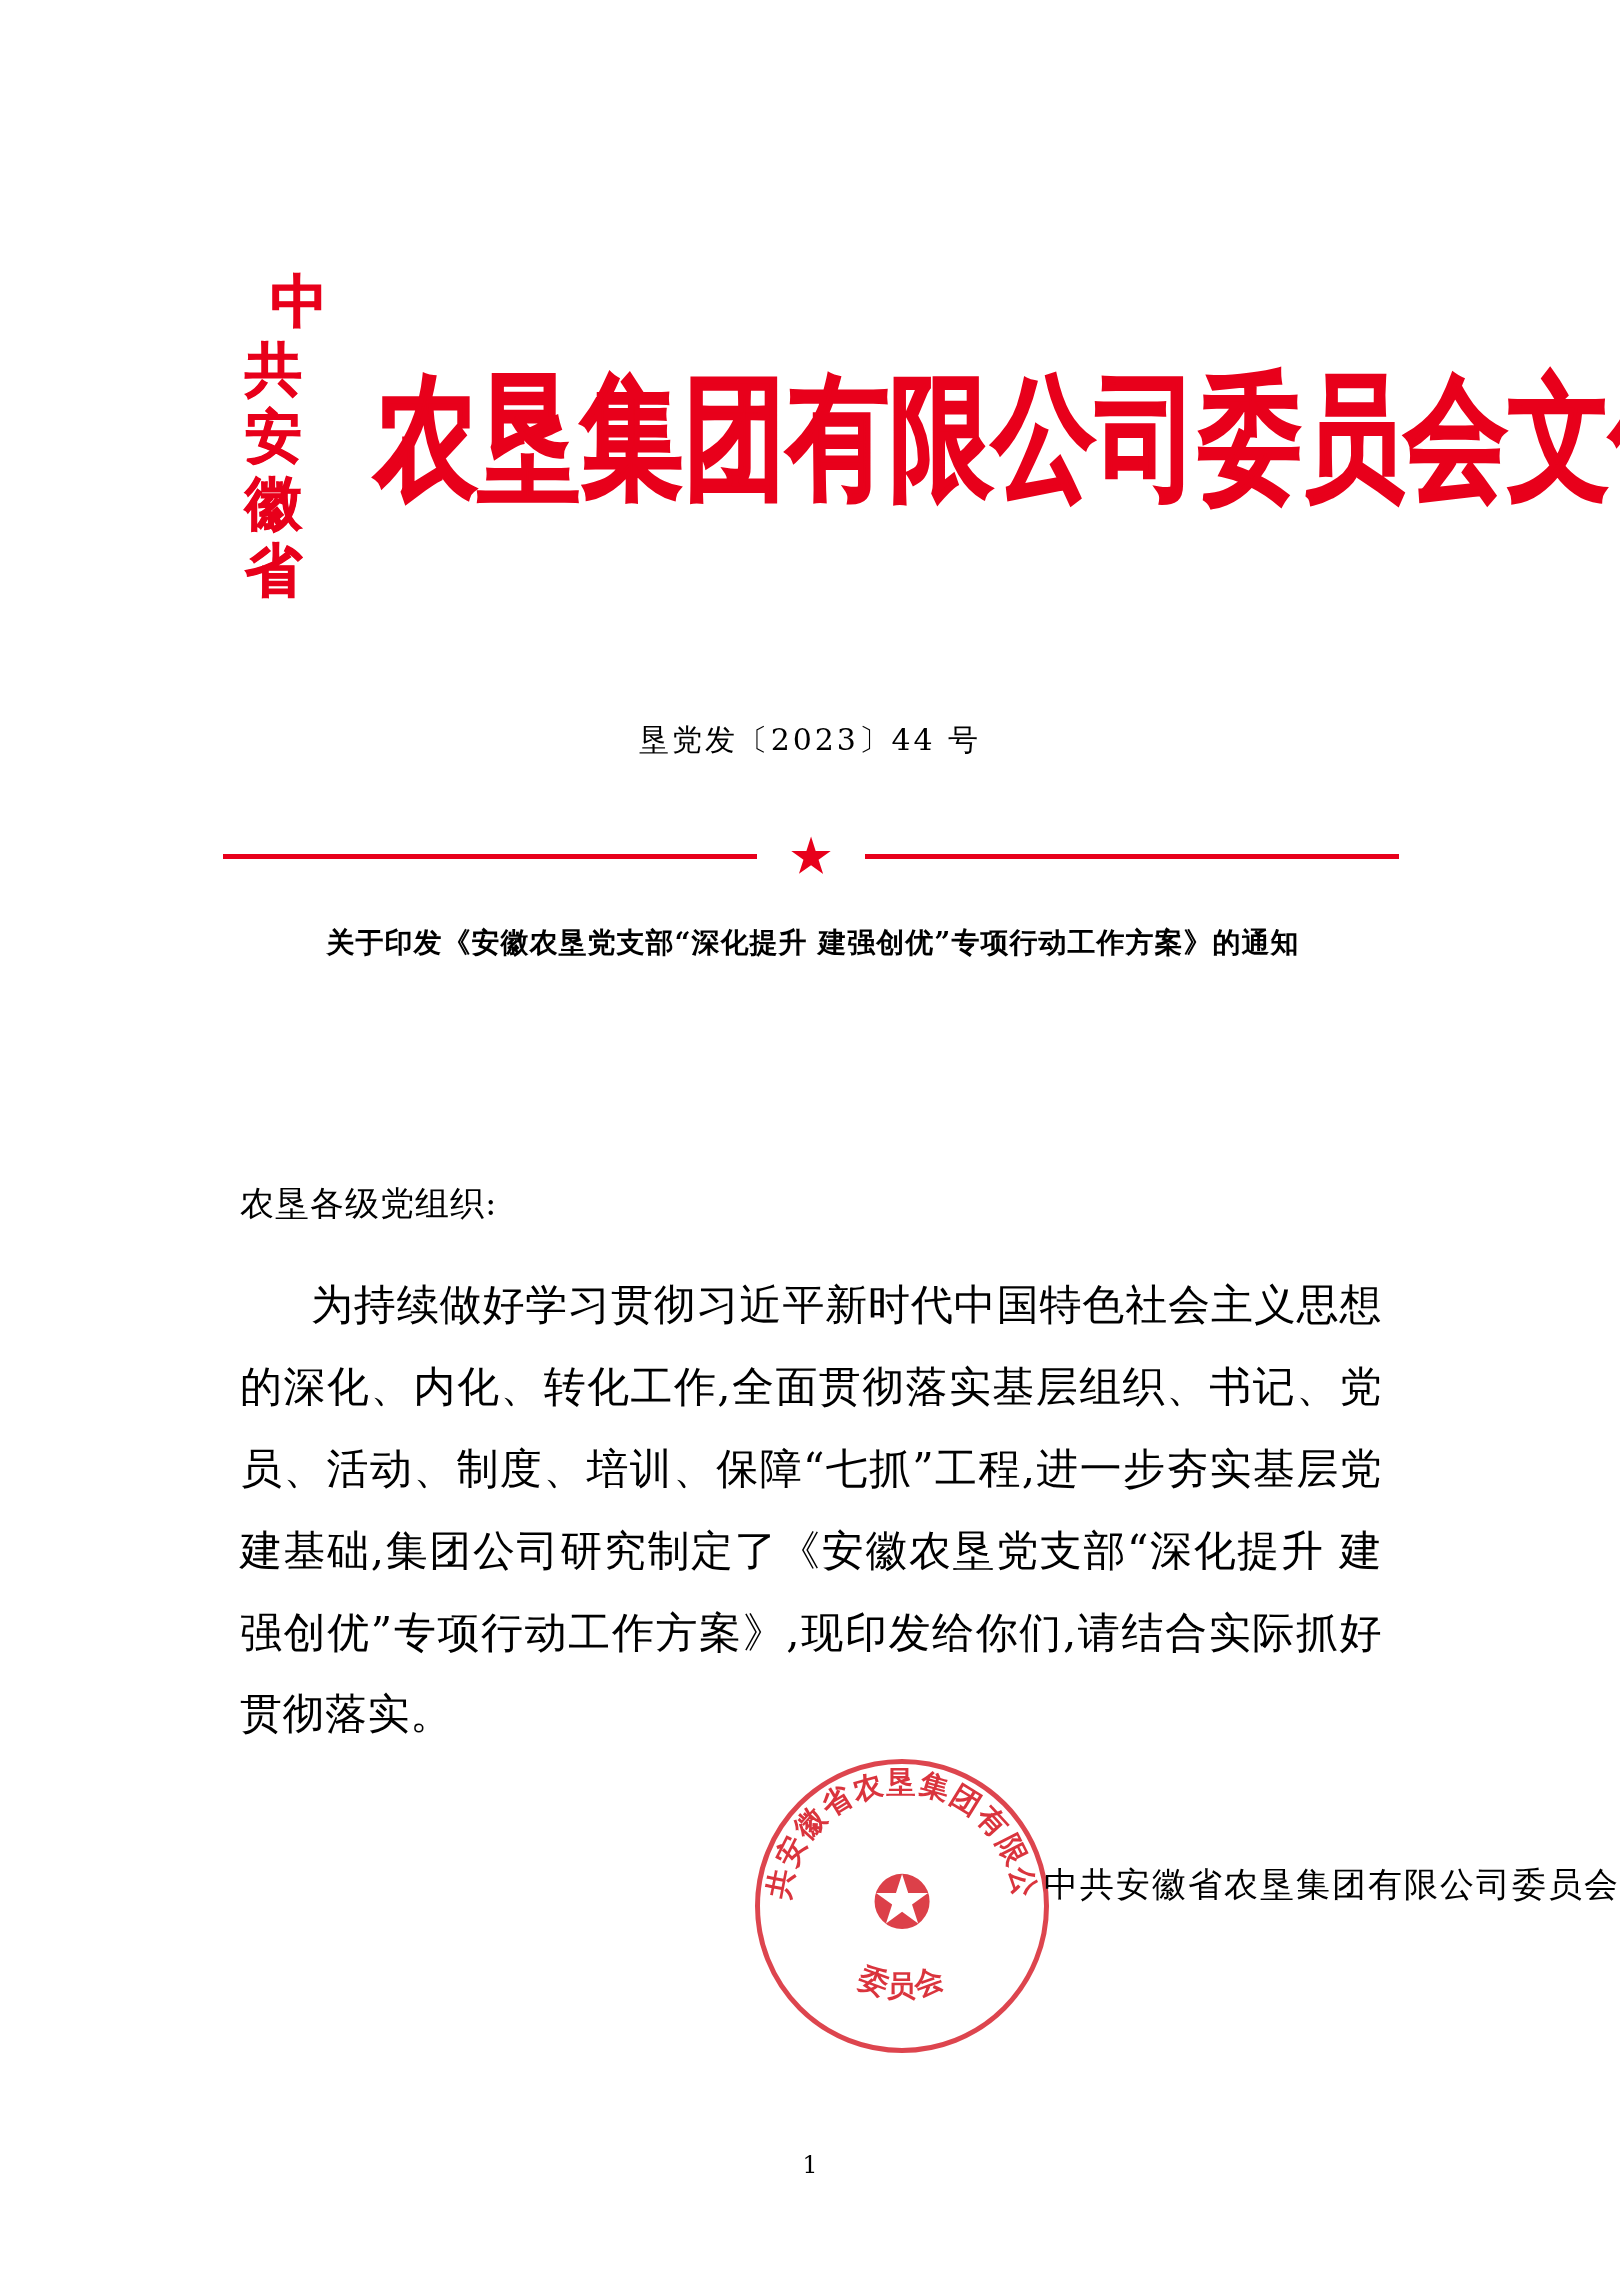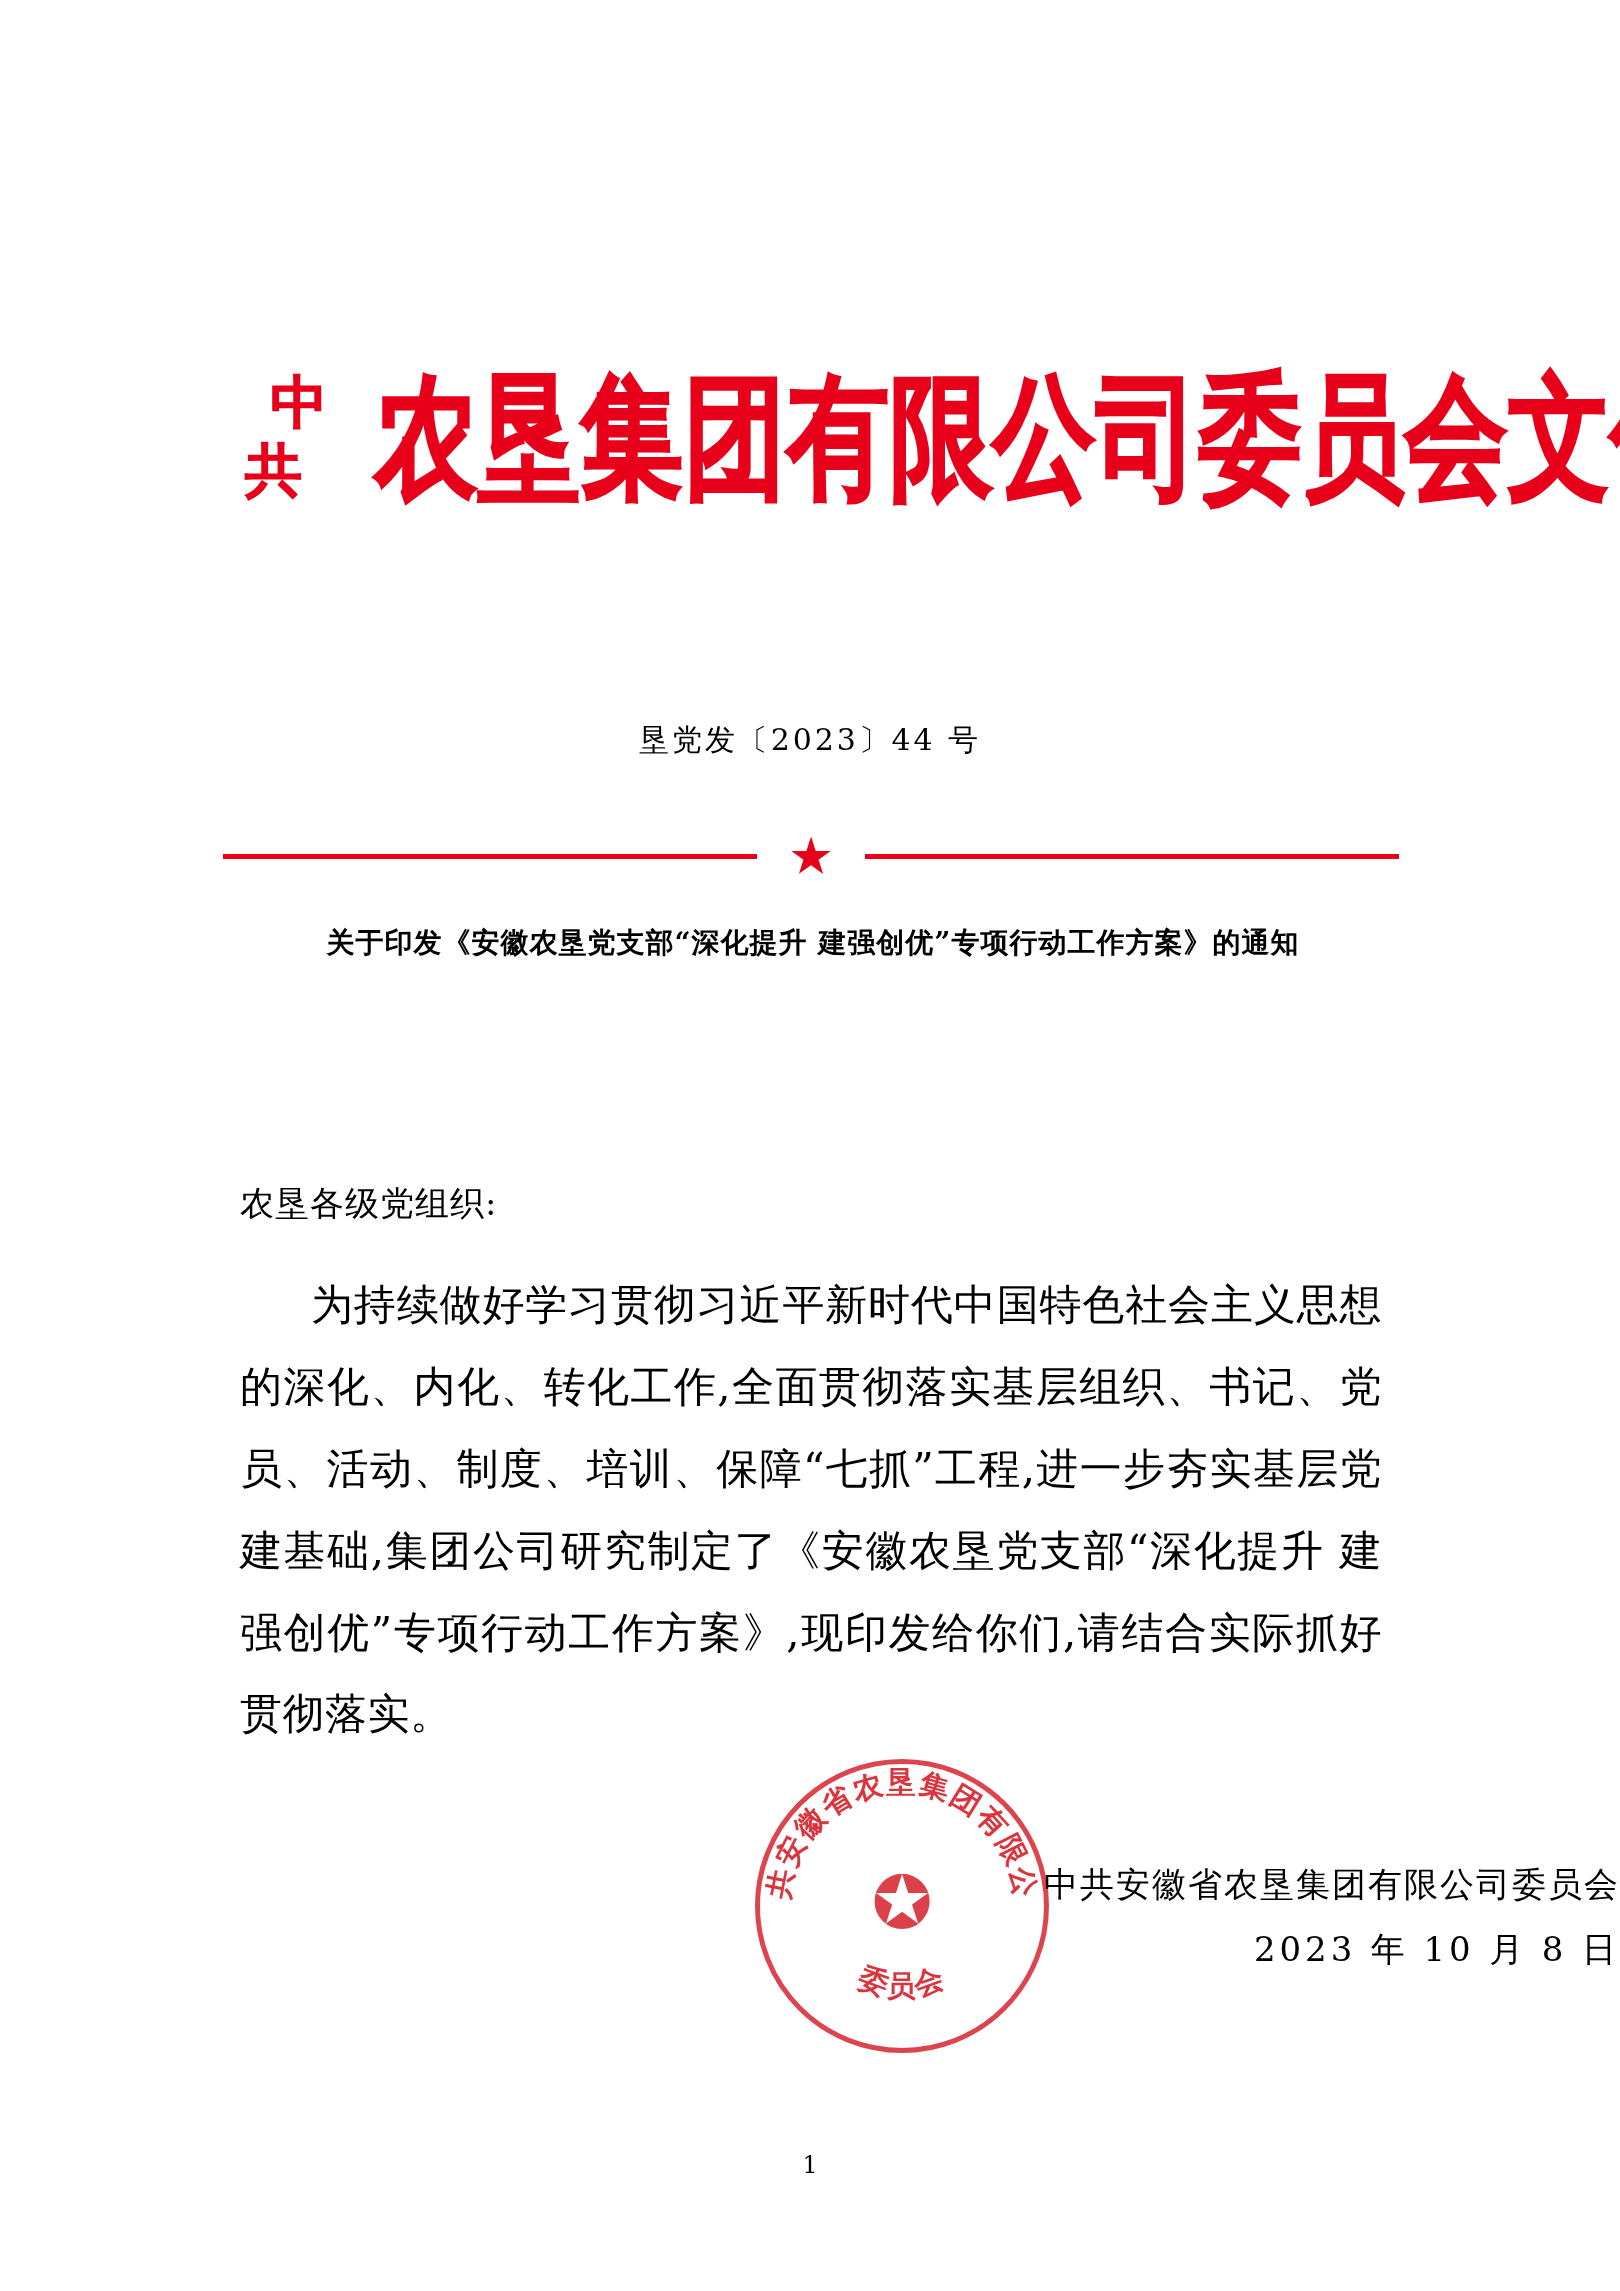--- a/index.html
+++ b/index.html
@@ -203,20 +203,21 @@
   }
 </style>
 </head>
 <body>
 
 <div class="page">
 
   <div class="letterhead">
     <div class="lh-left">
       <div class="row1">中 共</div>
+      <div class="row2">安徽省</div>
     </div>
     <div class="lh-main">农垦集团有限公司委员会文件</div>
   </div>
 
   <div class="doc-number">垦党发〔2023〕44 号</div>
 
   <div class="red-rule">
     <div class="bar left"></div>
     <div class="star">★</div>
     <div class="bar right"></div>
@@ -240,19 +241,18 @@
       </text>
       <text text-anchor="middle">
         <textPath href="#arcBottom" startOffset="50%">委员会</textPath>
       </text>
     </svg>
     <div class="star">✪</div>
   </div>
 
   <div class="signature">
     <div class="line1">中共安徽省农垦集团有限公司委员会</div>
-    <div class="line2">2023 年 10 月 8 日</div>
   </div>
 
   <div class="page-number">1</div>
 
 </div>
 
 
 </body></html>

